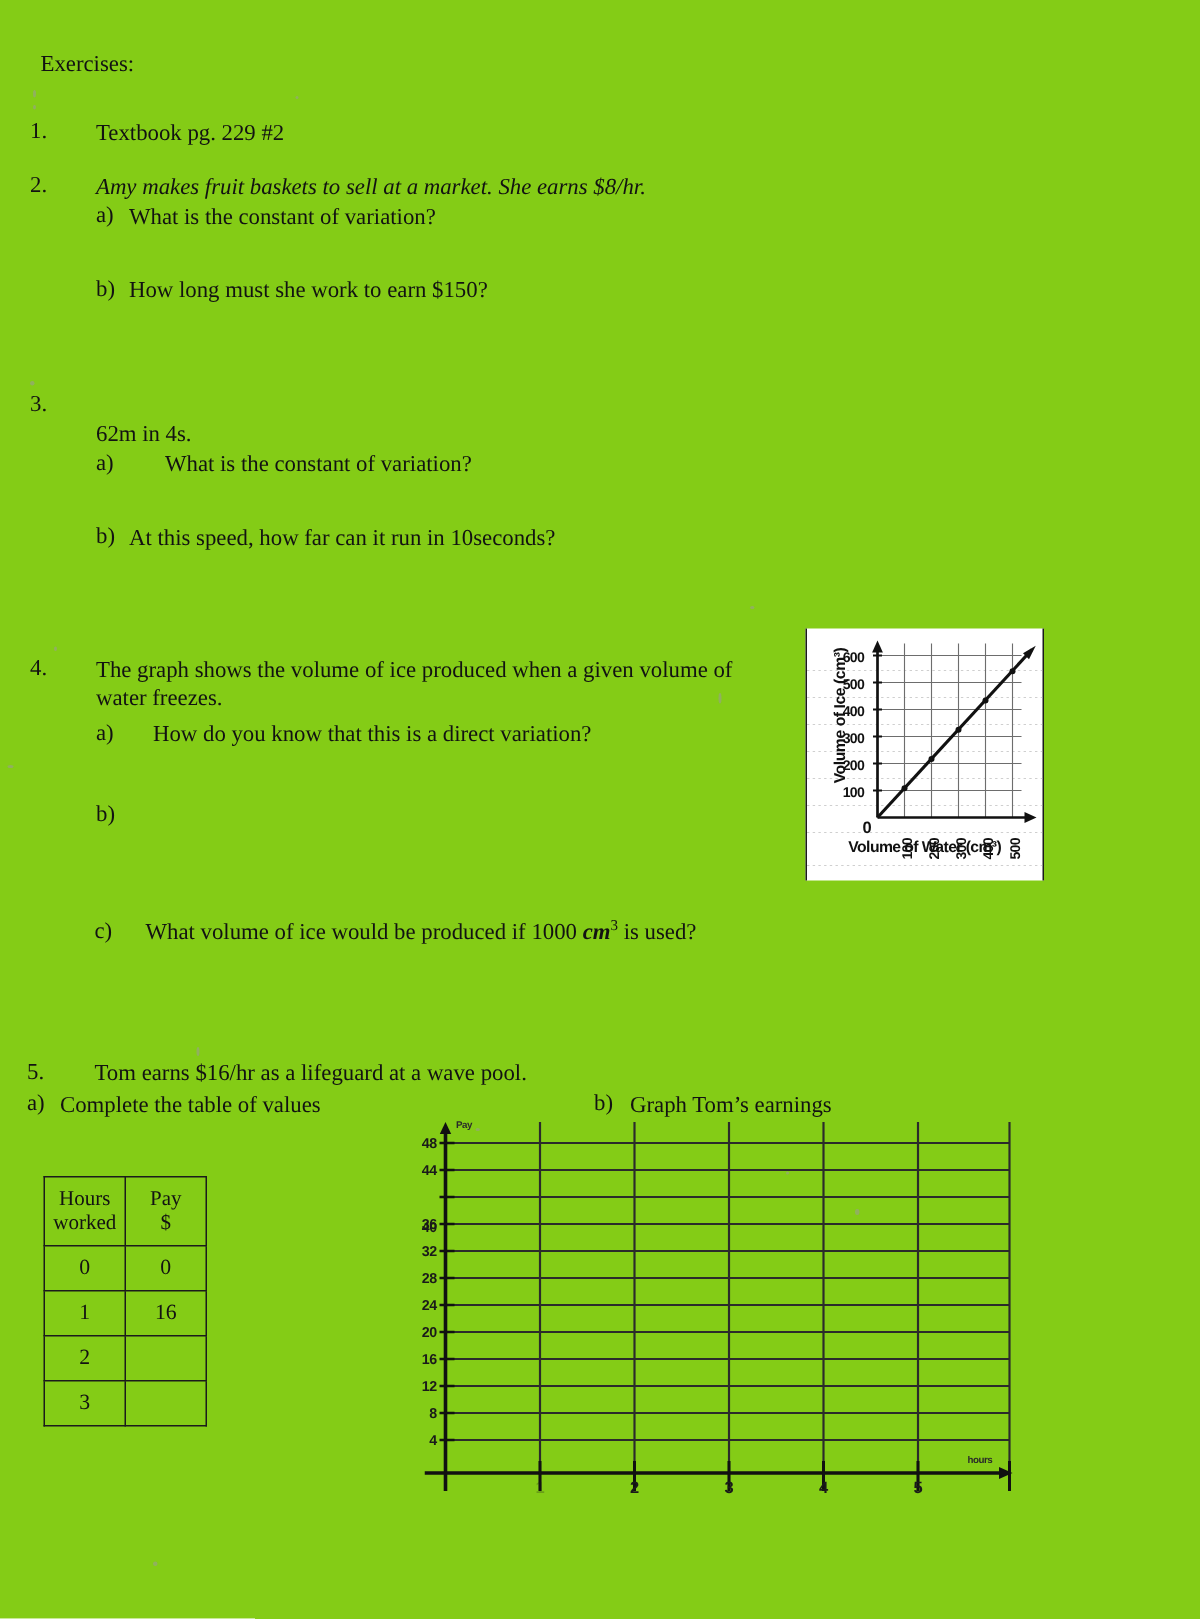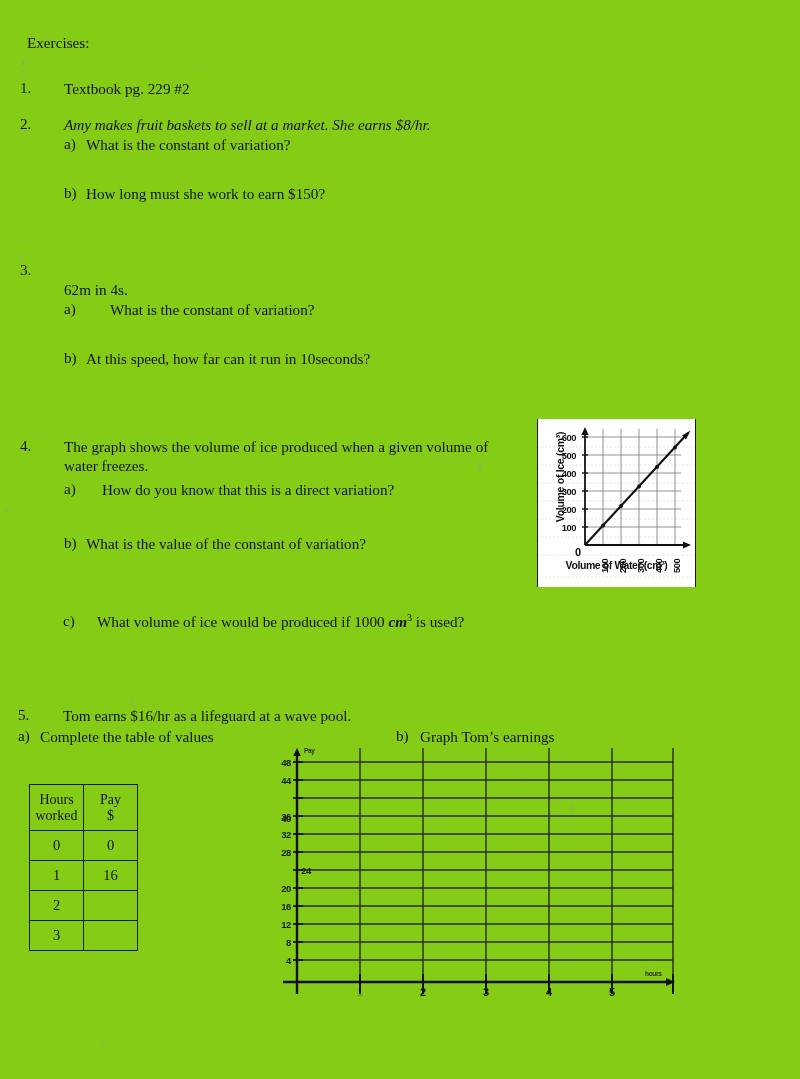--- a/index.html
+++ b/index.html
@@ -201,21 +201,20 @@
   <div class="txt f15" style="left:86px; top:349px;">At this speed, how far can it run in 10seconds?</div>
 
   <div class="num f15" style="left:20px; top:437px;">4.</div>
   <div class="txt f15" style="left:64px; top:437px;">The graph shows the volume of ice produced when a given volume of</div>
   <div class="txt f15" style="left:64px; top:456px;">water freezes.</div>
 
   <div class="num f15" style="left:64px; top:480px;">a)</div>
   <div class="txt f15" style="left:102px; top:480px;">How do you know that this is a direct variation?</div>
 
   <div class="num f15" style="left:64px; top:534px;">b)</div>
-  <div class="txt f15" style="left:86px; top:534px;">What is the value of the constant of variation?</div>
 
   <div class="num f15" style="left:63px; top:612px;">c)</div>
   <div class="txt f15" style="left:97px; top:612px;">
     <span>What volume of ice would be produced if 1000 </span><i class="mathit">cm</i><sup class="cube">3</sup><span> is used?</span>
   </div>
 
   <div id="ice-figure">
     <svg id="ice-plot" viewBox="0 0 157 168">
 
       <g stroke="#c9c9c9" stroke-width="0.6" stroke-dasharray="1.6 2.2">
@@ -389,21 +388,21 @@
       </g>
     </svg>
 
     
     <div class="grid-ytick" style="left:-8px; top:11px;">48</div>
     <div class="grid-ytick" style="left:-8px; top:29px;">44</div>
     <div class="grid-ytick" style="left:-8px; top:47px;margin-top:20px;">40</div>
     <div class="grid-ytick" style="left:-8px; top:65px;">36</div>
     <div class="grid-ytick" style="left:-8px; top:83px;">32</div>
     <div class="grid-ytick" style="left:-8px; top:101px;">28</div>
-    <div class="grid-ytick" style="left:-8px; top:119px;margin-left:20px;">24</div>
+    <div class="grid-ytick" style="left:-8px; top:119px;">24</div>
     <div class="grid-ytick" style="left:-8px; top:137px;">20</div>
     <div class="grid-ytick" style="left:-8px; top:155px;">16</div>
     <div class="grid-ytick" style="left:-8px; top:173px;">12</div>
     <div class="grid-ytick" style="left:-8px; top:191px;">8</div>
     <div class="grid-ytick" style="left:-8px; top:209px;">4</div>
 
     
     <div class="grid-xtick" style="left:70px; top:240px; opacity:.25;">1</div>
     <div class="grid-xtick" style="left:133px; top:240px;">2</div>
     <div class="grid-xtick" style="left:196px; top:240px;">3</div>

